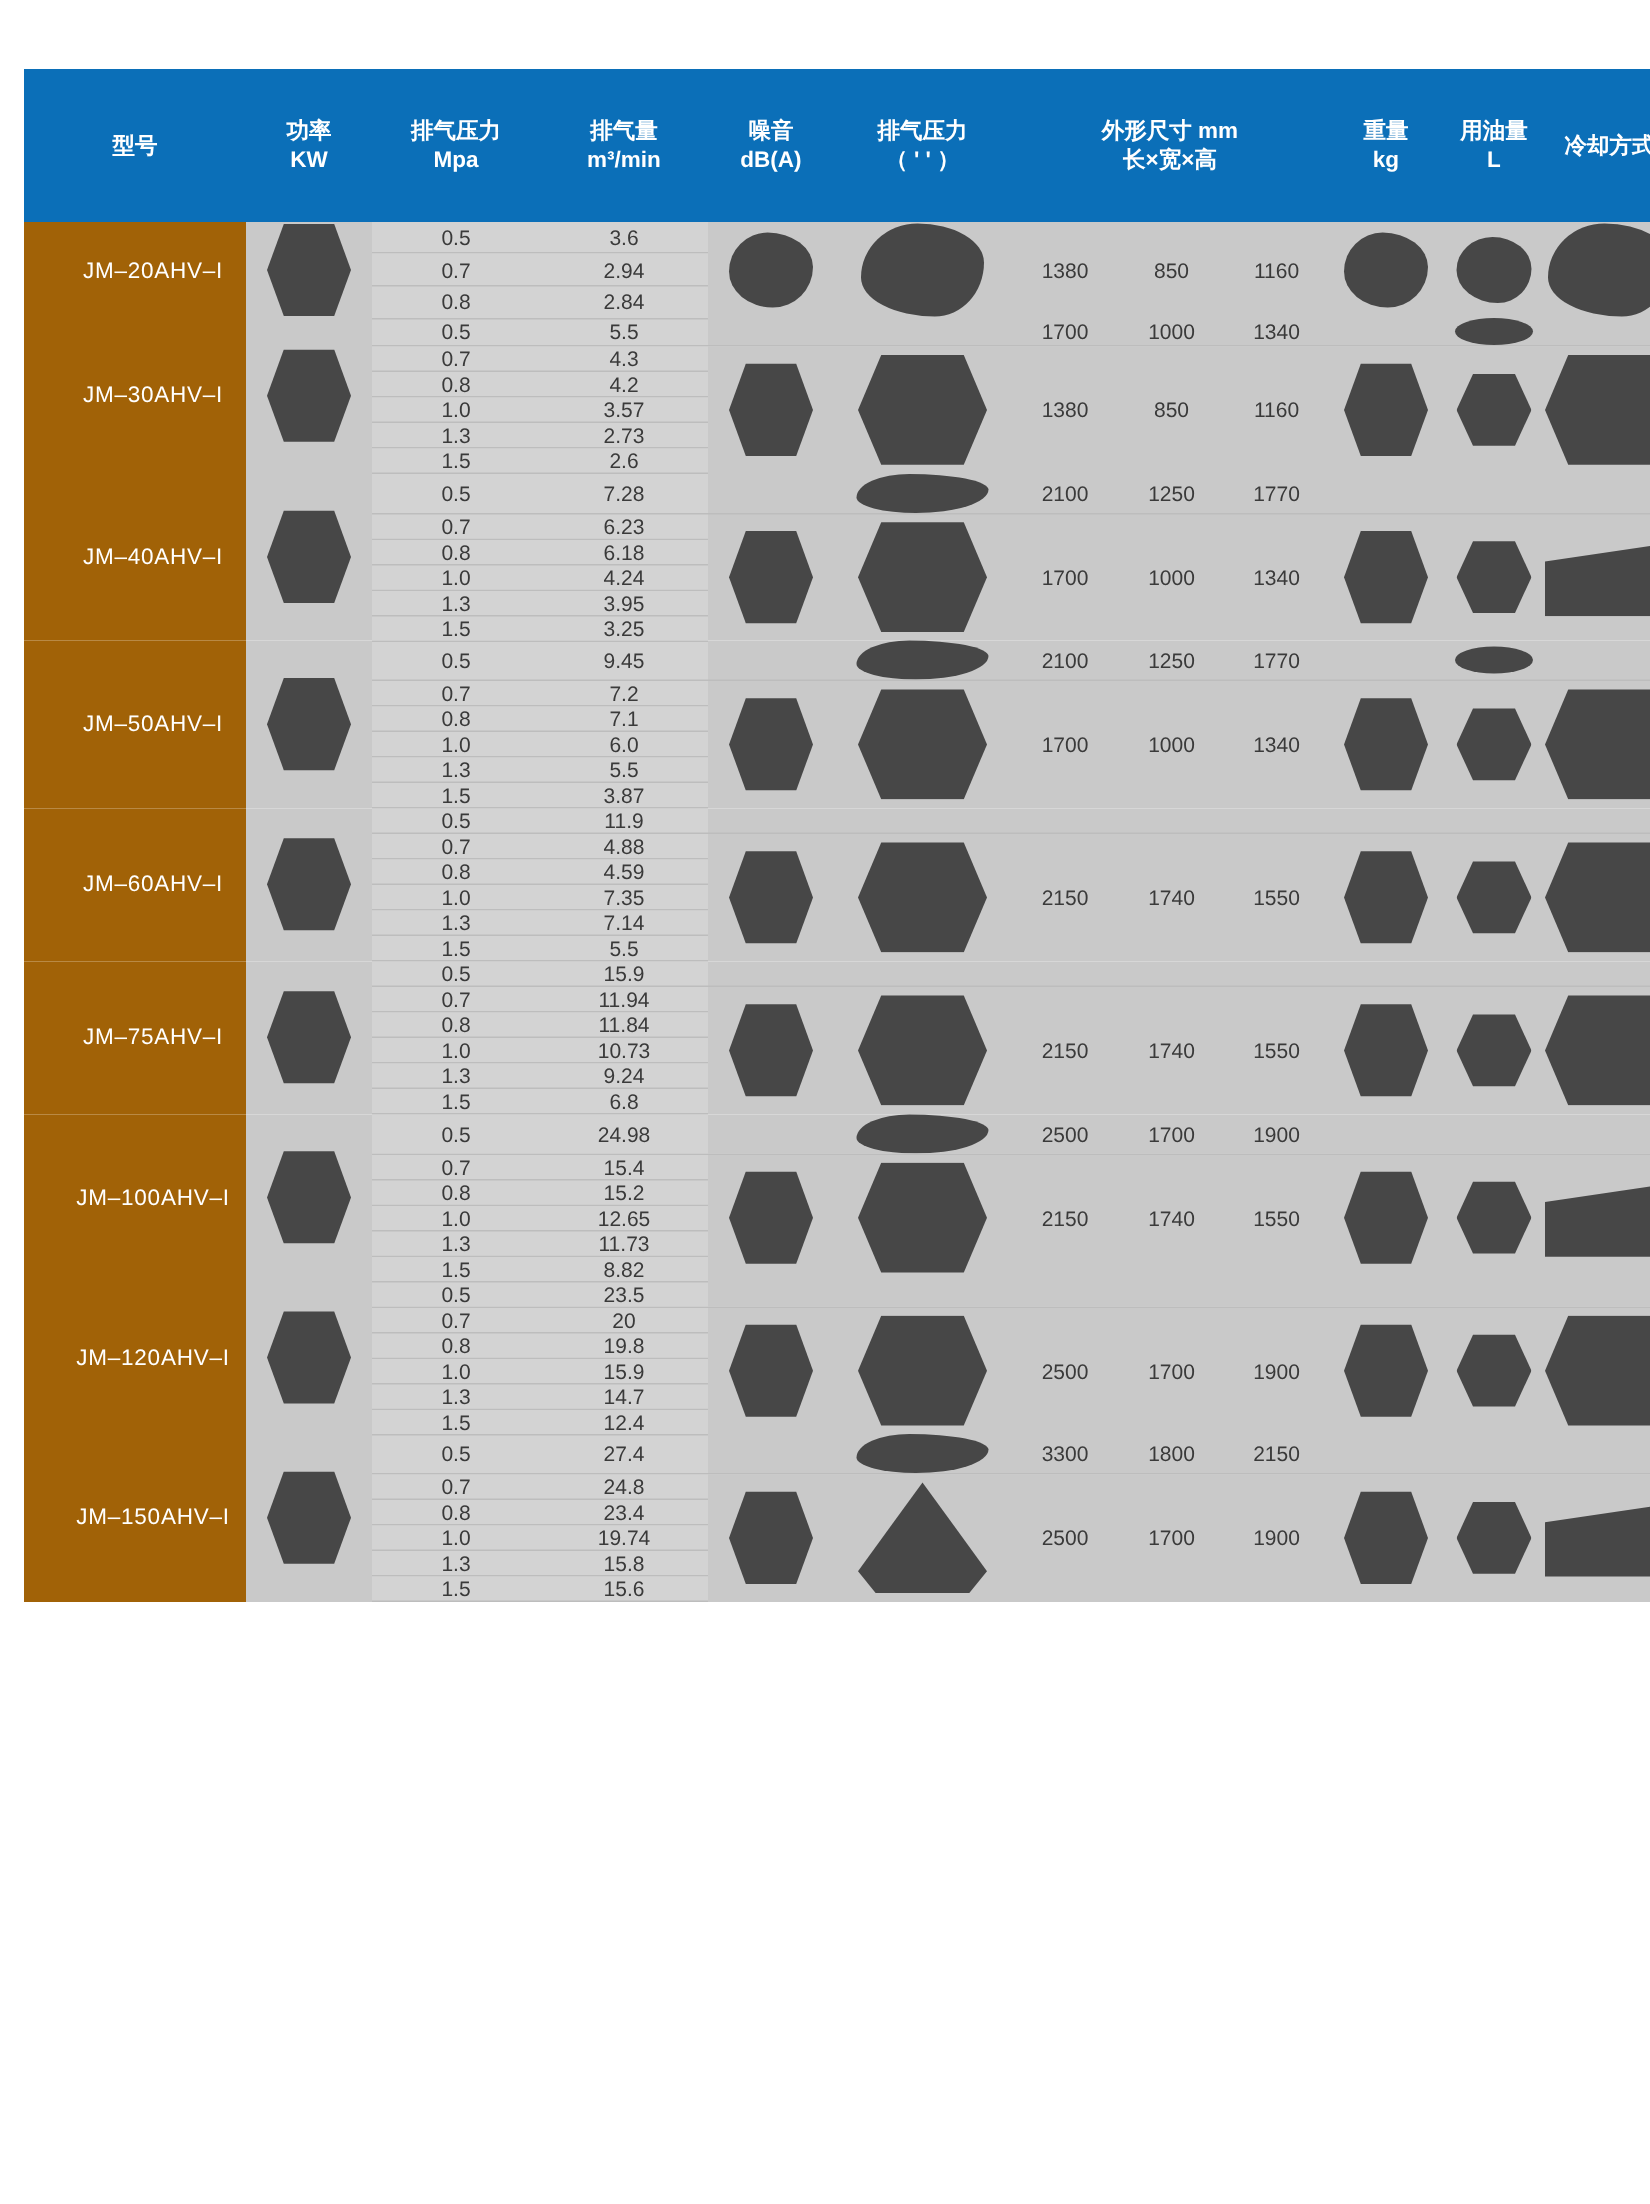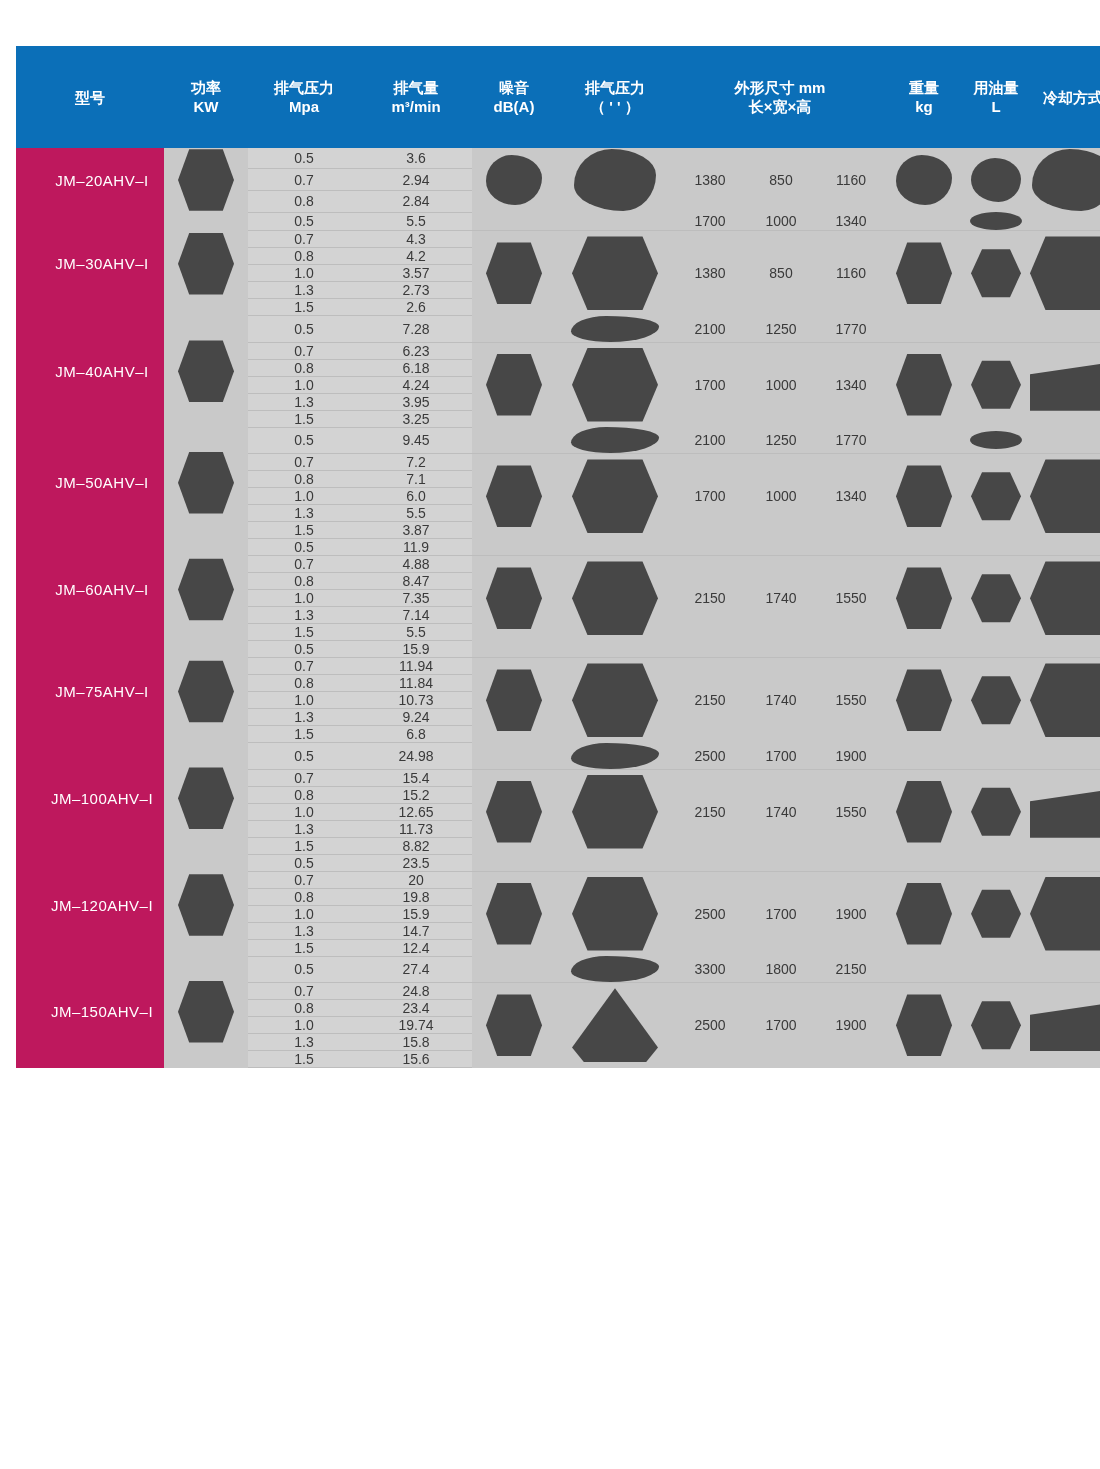--- a/index.html
+++ b/index.html
@@ -6,21 +6,21 @@
   body{font-family:"Liberation Sans","DejaVu Sans",sans-serif;}
   #sheet{position:relative;width:1100px;height:1469px;overflow:hidden;background:#ffffff;}
 
   table{border-collapse:collapse;width:1100px;table-layout:fixed;position:absolute;left:16px;top:0;margin-top:46px;}
   td,th{padding:0;margin:0;}
 
   .hdr{background:#0b6fb8;color:#ffffff;text-align:center;vertical-align:middle;
        font-size:15px;line-height:19px;font-weight:bold;height:102px;}
   .hdr .sub{font-weight:bold;}
 
-  .model{background:#be185d;color:#ffffff;text-align:center;vertical-align:middle;
+  .model{background:#a16207;color:#ffffff;text-align:center;vertical-align:middle;
          font-size:15px;letter-spacing:.5px;padding-left:24px;}
   .val{background:#d3d3d3;color:#3a3a3a;text-align:center;vertical-align:middle;font-size:14px;
        border-bottom:1px solid #bdbdbd;}
   .merge{background:#c9c9c9;color:#3a3a3a;text-align:center;vertical-align:middle;font-size:14px;}
 
   
   .blob{display:block;margin:0 auto;background:#474747;}
   .b-hex{width:56px;height:64px;clip-path:polygon(20% 2%,80% 2%,100% 50%,80% 98%,20% 98%,0% 50%);}
   .b-hex-s{width:50px;height:52px;clip-path:polygon(22% 4%,78% 4%,100% 50%,78% 96%,22% 96%,0% 50%);}
   .b-round{width:56px;height:50px;border-radius:46% 54% 48% 52%/52% 46% 54% 48%;}
@@ -337,21 +337,21 @@
           </td>
       <td class="merge" rowspan="5">
             <span class="blob b-hex-s"></span>
           </td>
       <td class="merge" rowspan="5">
             <span class="blob b-big"></span>
           </td>
     </tr>
     <tr>
       <td class="val alt">0.8</td>
-      <td class="val alt">8.47</td>
+      <td class="val alt">4.59</td>
     </tr>
     <tr>
       <td class="val">1.0</td>
       <td class="val">7.35</td>
     </tr>
     <tr>
       <td class="val alt">1.3</td>
       <td class="val alt">7.14</td>
     </tr>
     <tr>

